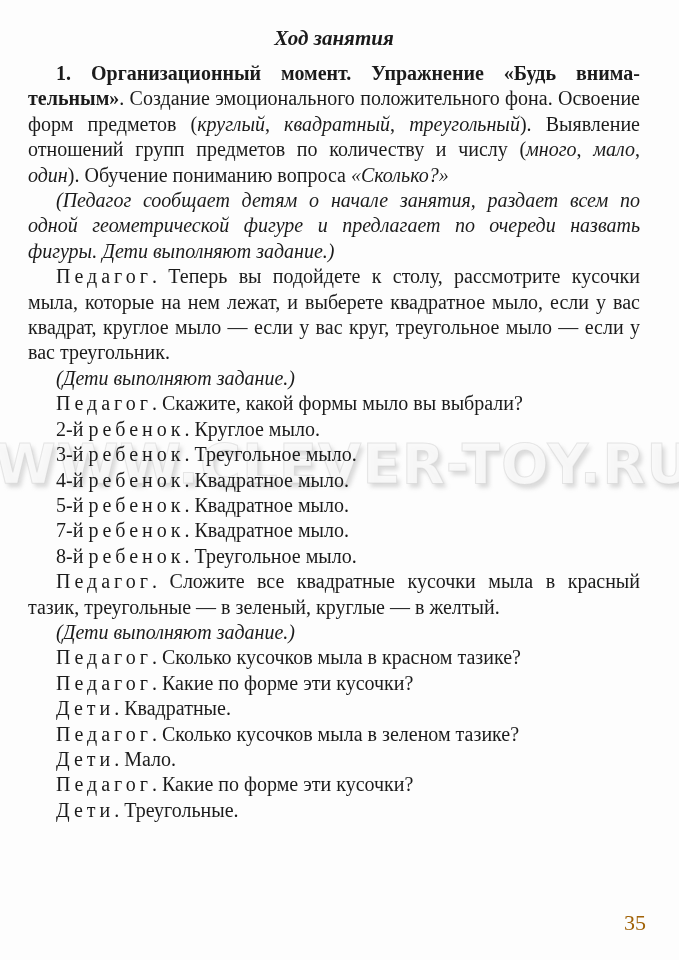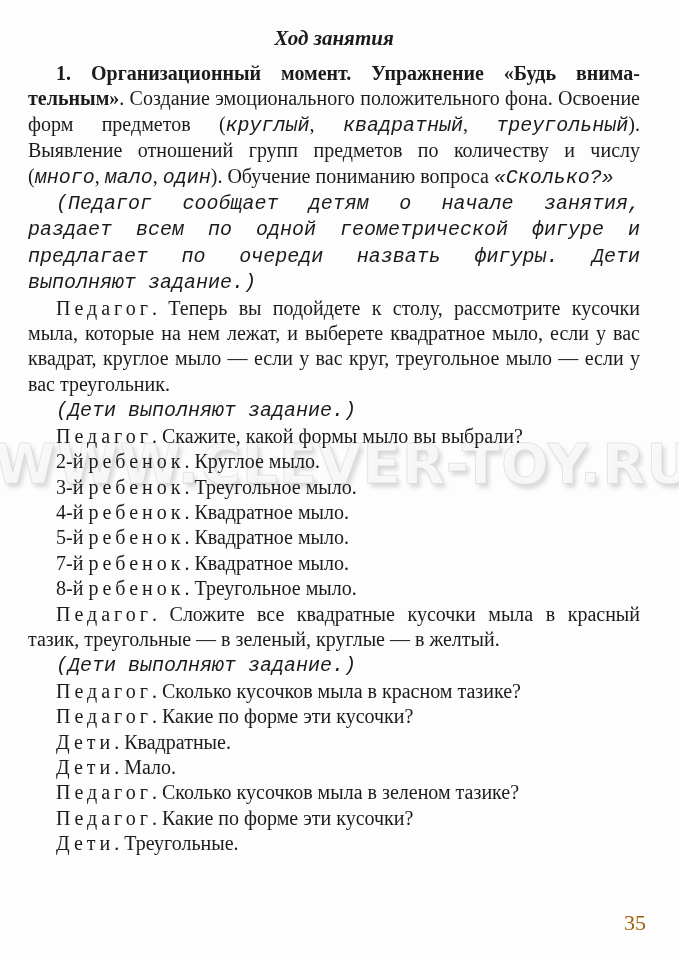--- a/index.html
+++ b/index.html
@@ -50,21 +50,21 @@
   .para {
     margin: 0;
     font-size: 20px;
     line-height: 25.4px;
     text-align: justify;
     text-indent: 28px;
     hyphens: manual;
   }
   .seg-normal { }
   .seg-bold   { font-weight: bold; }
-  .seg-italic { font-style: italic; font-family: Liberation Mono, monospace; }
+  .seg-italic { font-style: italic; }
   .seg-spaced { letter-spacing: 0.2em; }
   .page-number {
     position: absolute;
     right: 33px;
     bottom: 24px;
     z-index: 2;
     font-size: 22px;
     color: #a16207;
   }
 </style>
@@ -86,21 +86,21 @@
         <p class="para"><span class="seg-normal">3-й </span><span class="seg-spaced">ребенок</span><span class="seg-normal">. Треугольное мыло.</span></p>
         <p class="para"><span class="seg-normal">4-й </span><span class="seg-spaced">ребенок</span><span class="seg-normal">. Квадратное мыло.</span></p>
         <p class="para"><span class="seg-normal">5-й </span><span class="seg-spaced">ребенок</span><span class="seg-normal">. Квадратное мыло.</span></p>
         <p class="para"><span class="seg-normal">7-й </span><span class="seg-spaced">ребенок</span><span class="seg-normal">. Квадратное мыло.</span></p>
         <p class="para"><span class="seg-normal">8-й </span><span class="seg-spaced">ребенок</span><span class="seg-normal">. Треугольное мыло.</span></p>
         <p class="para"><span class="seg-spaced">Педагог</span><span class="seg-normal">. Сложите все квадратные кусочки мыла в крас­ный тазик, треугольные — в зеленый, круглые — в желтый.</span></p>
         <p class="para"><span class="seg-italic">(Дети выполняют задание.)</span></p>
         <p class="para"><span class="seg-spaced">Педагог</span><span class="seg-normal">. Сколько кусочков мыла в красном тазике?</span></p>
         <p class="para"><span class="seg-spaced">Педагог</span><span class="seg-normal">. Какие по форме эти кусочки?</span></p>
         <p class="para"><span class="seg-spaced">Дети</span><span class="seg-normal">. Квадратные.</span></p>
+        <p class="para"><span class="seg-spaced">Педагог</span><span class="seg-normal">. Сколько кусочков мыла в зеленом тазике?</span></p>
         <p class="para"><span class="seg-spaced">Дети</span><span class="seg-normal">. Мало.</span></p>
-        <p class="para"><span class="seg-spaced">Педагог</span><span class="seg-normal">. Сколько кусочков мыла в зеленом тазике?</span></p>
         <p class="para"><span class="seg-spaced">Педагог</span><span class="seg-normal">. Какие по форме эти кусочки?</span></p>
         <p class="para"><span class="seg-spaced">Дети</span><span class="seg-normal">. Треугольные.</span></p>
       </div>
   </div>
 
   <div class="page-number">35</div>
 </div>
 
 </body></html>

